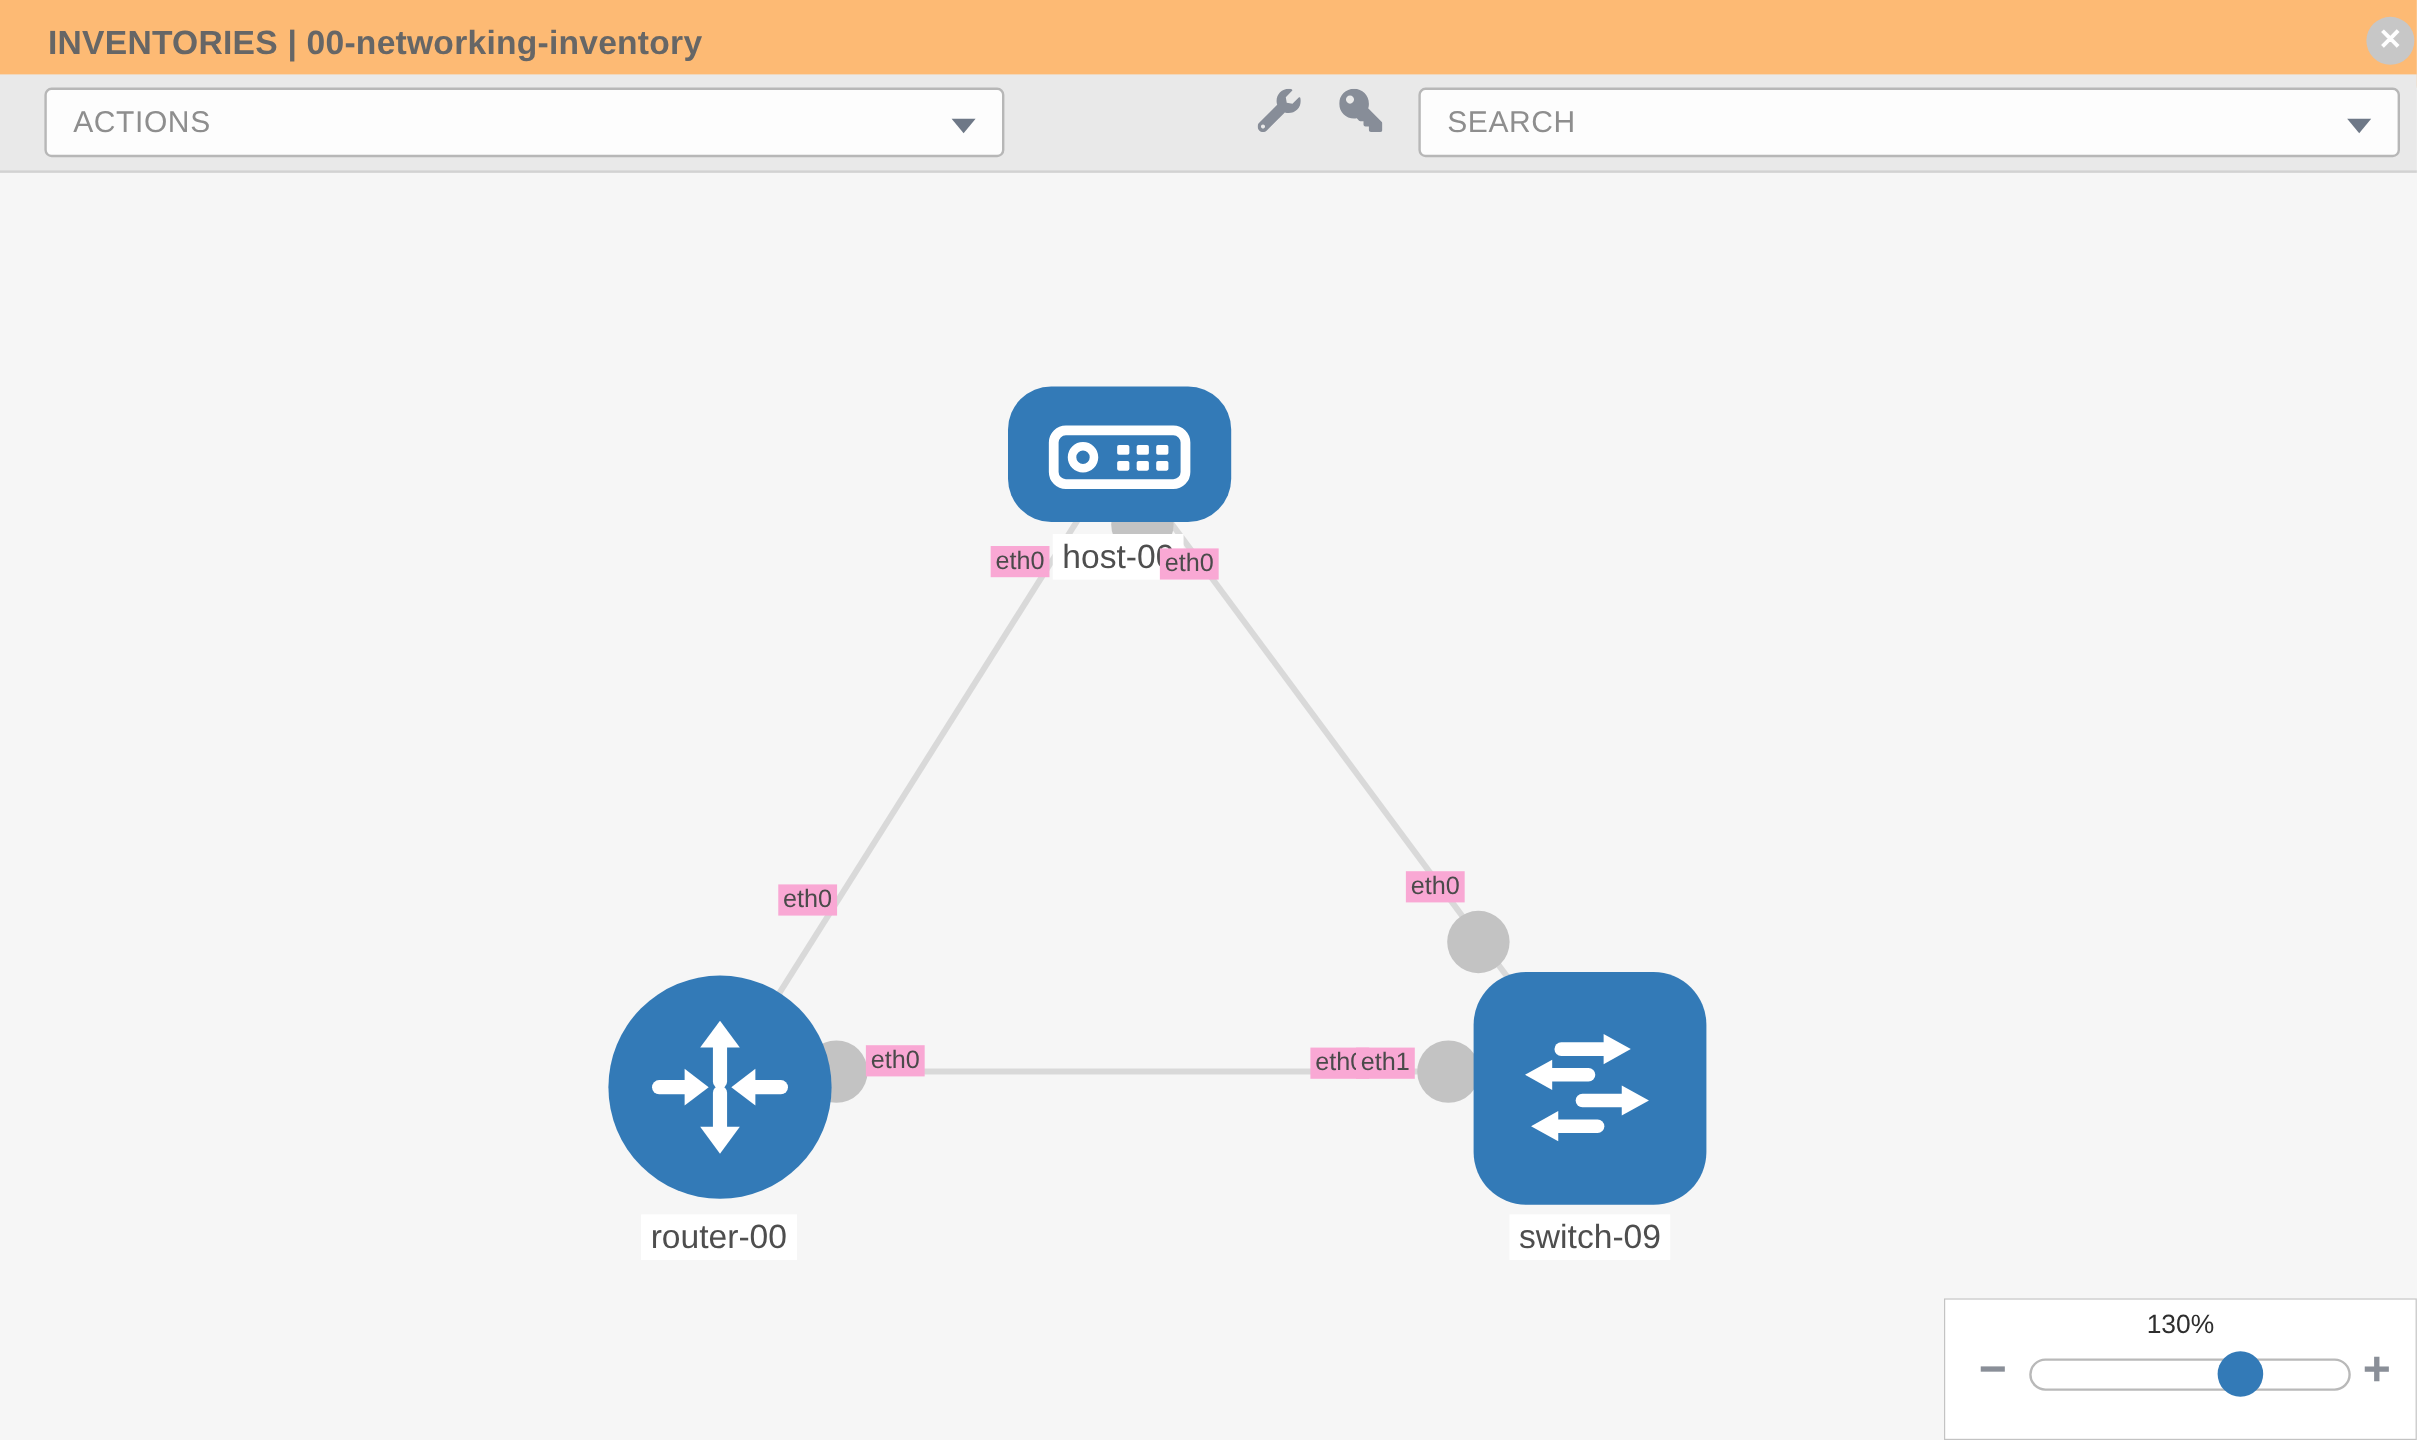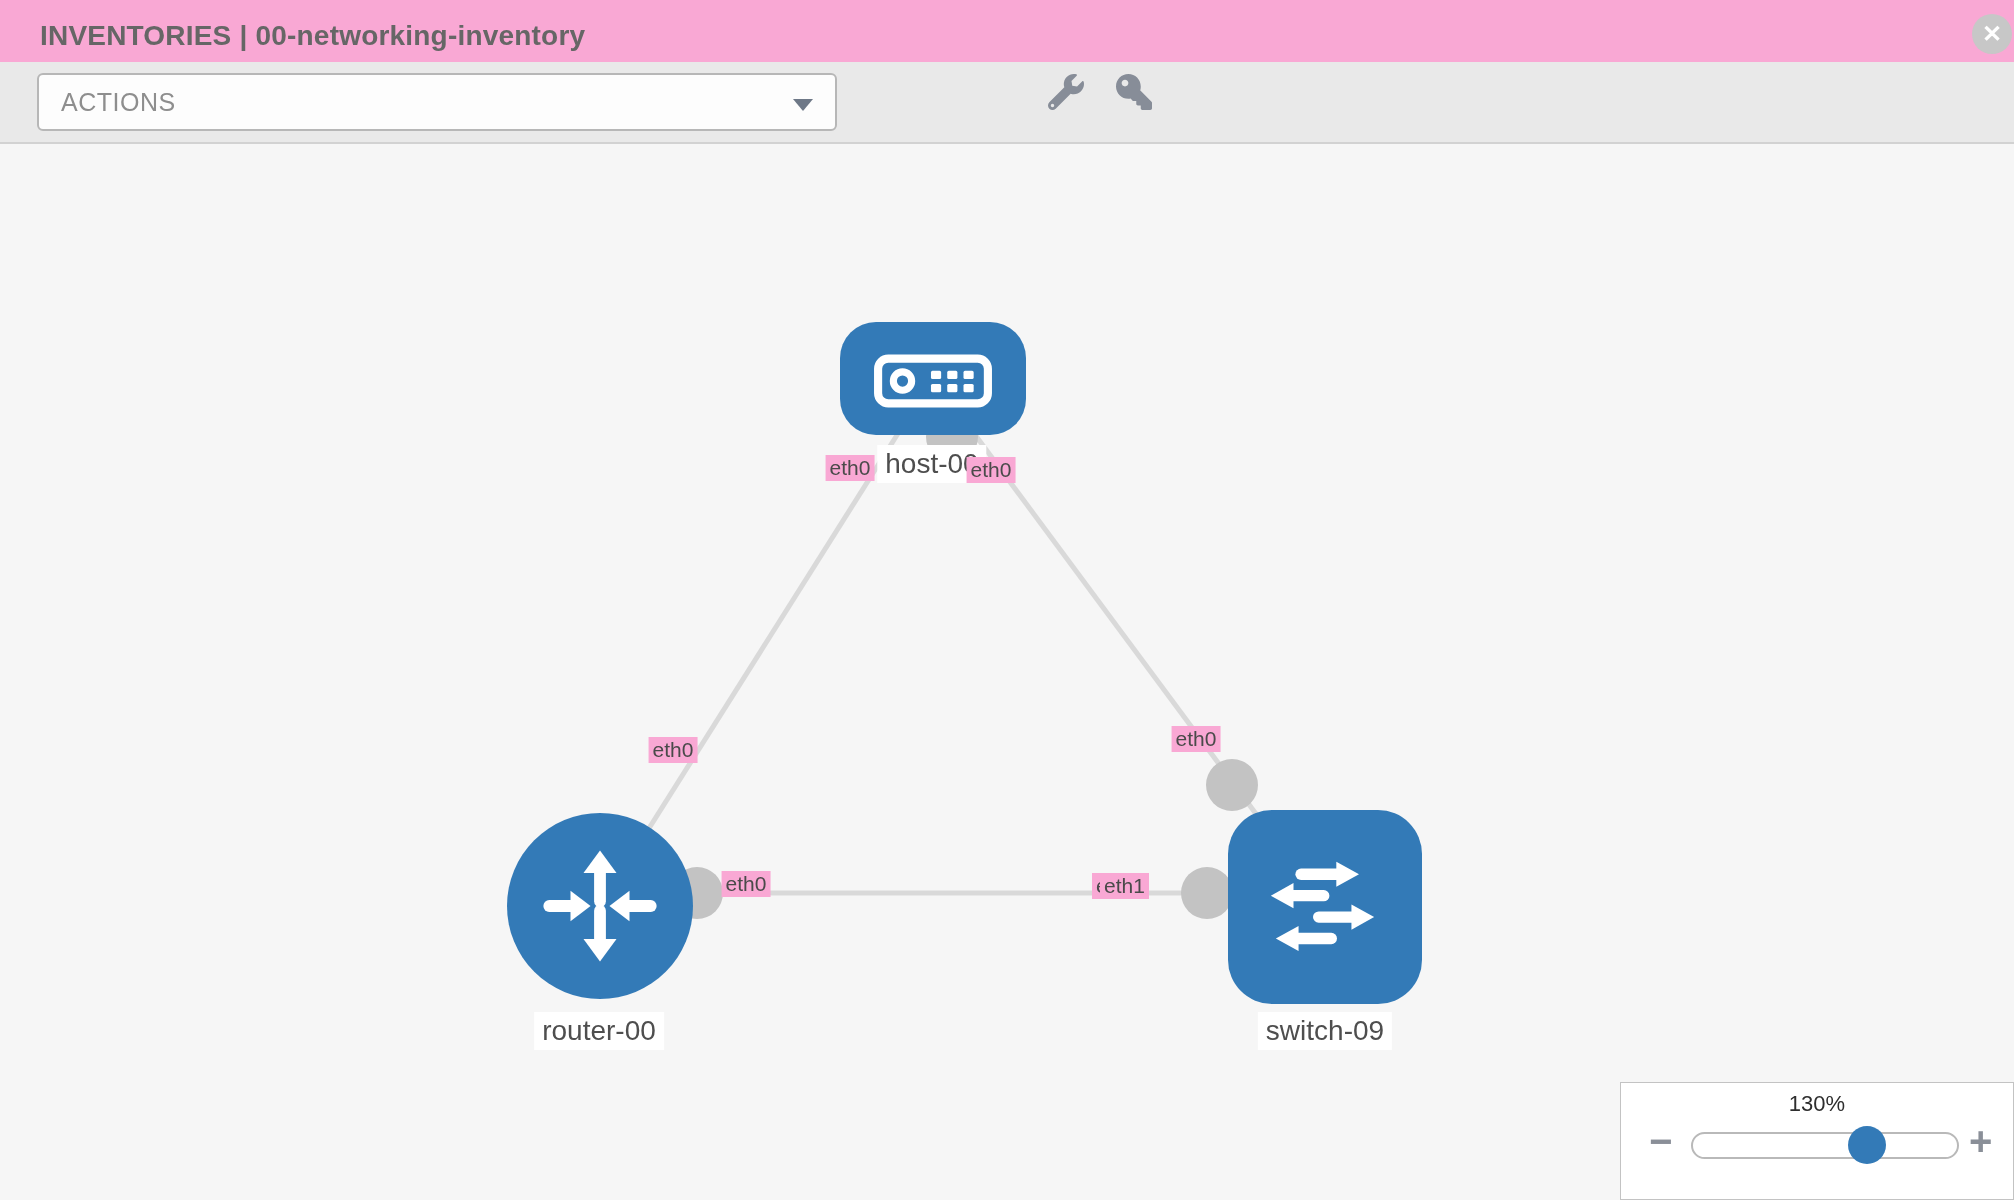--- a/index.html
+++ b/index.html
@@ -1,21 +1,21 @@
 <!DOCTYPE html>
 <html><head>
 <meta charset="utf-8">
 <style>
   * { margin:0; padding:0; box-sizing:border-box; }
   html,body { width:2014px; height:1200px; overflow:hidden;
     font-family:"Liberation Sans", sans-serif; background:#f6f6f6; }
 
   
   .header { position:absolute; left:0; top:0; width:2014px; height:73px;
-    background:#f9a8d4; border-bottom:1px solid #e3e3e3; }
+    background:#fdba74; border-bottom:1px solid #e3e3e3; }
   .header-title { position:absolute; left:40px; top:20px; font-size:28px;
     font-weight:bold; color:#666666; letter-spacing:0.2px; }
   .close-btn { position:absolute; left:1972px; top:14px; width:40px; height:40px;
     border-radius:50%; background:#c7c7c7; display:flex; align-items:center;
     justify-content:center; cursor:pointer; }
   .close-x { color:#ffffff; font-size:24px; font-weight:bold; line-height:1; }
 
   
   .toolbar { position:absolute; left:0; top:62px; width:2014px; height:82px;
     background:#e9e9e9; border-bottom:2px solid #d2d2d2; }
@@ -87,20 +87,24 @@
     </svg>
   </div>
   <div class="tool-icon key-pos">
     <svg viewBox="0 0 512 512">
       <g transform="scale(-1,1) translate(-512,0)">
       <path d="M512 176.001C512 273.203 433.202 352 336 352c-11.22 0-22.19-1.062-32.827-3.069l-24.012 27.014A23.999 23.999 0 0 1 261.223 384H224v40c0 13.255-10.745 24-24 24h-40v40c0 13.255-10.745 24-24 24H24c-13.255 0-24-10.745-24-24v-78.059c0-6.365 2.529-12.47 7.029-16.971l161.802-161.802C163.108 219.582 160 198.169 160 176 160 78.798 238.797.001 335.999 0 433.488-.001 512 78.511 512 176.001zM336 128c0 26.51 21.49 48 48 48s48-21.49 48-48-21.49-48-48-48-48 21.49-48 48z"></path>
       </g>
     </svg>
   </div>
 
+  <div class="select-box search-box">
+    <span class="lbl">SEARCH</span>
+    <span class="caret"></span>
+  </div>
 </div>
 
 <div class="canvas">
 
   <svg class="links-svg">
 
     <line x1="600" y1="749" x2="933" y2="221" stroke="#d9d9d9" stroke-width="5"></line>
     <line x1="1325" y1="750" x2="933" y2="221" stroke="#d9d9d9" stroke-width="5"></line>
     <line x1="600" y1="736" x2="1325" y2="736" stroke="#d9d9d9" stroke-width="5"></line>
 
@@ -157,21 +161,21 @@
   <div class="node-label" style="left:599px; top:874px;">router-00</div>
   <div class="node-label" style="left:1325px; top:874px;">switch-09</div>
 
   <div class="iface-label" style="left:673px; top:593px;">eth0</div>
   <div class="iface-label" style="left:850px; top:311px;">eth0</div>
   <div class="iface-label" style="left:1196px; top:582px;">eth0</div>
   <div class="iface-label" style="left:991px; top:313px;">eth0</div>
   <div class="iface-label" style="left:746px; top:727px;">eth0</div>
 
   <div class="iface-label iface-abs" style="left:1092px; top:716px; z-index:3;">eth0</div>
-  <div class="iface-label iface-abs" style="left:1100px; top:716px; z-index:4;">eth1</div>
+  <div class="iface-label iface-abs" style="left:1130px; top:716px; z-index:4;">eth1</div>
 </div>
 
 <div class="zoom-panel">
   <div class="zoom-value">130%</div>
   <div class="zoom-minus">−</div>
   <div class="zoom-track">
     <div class="zoom-thumb"></div>
   </div>
   <div class="zoom-plus">+</div>
 </div>

